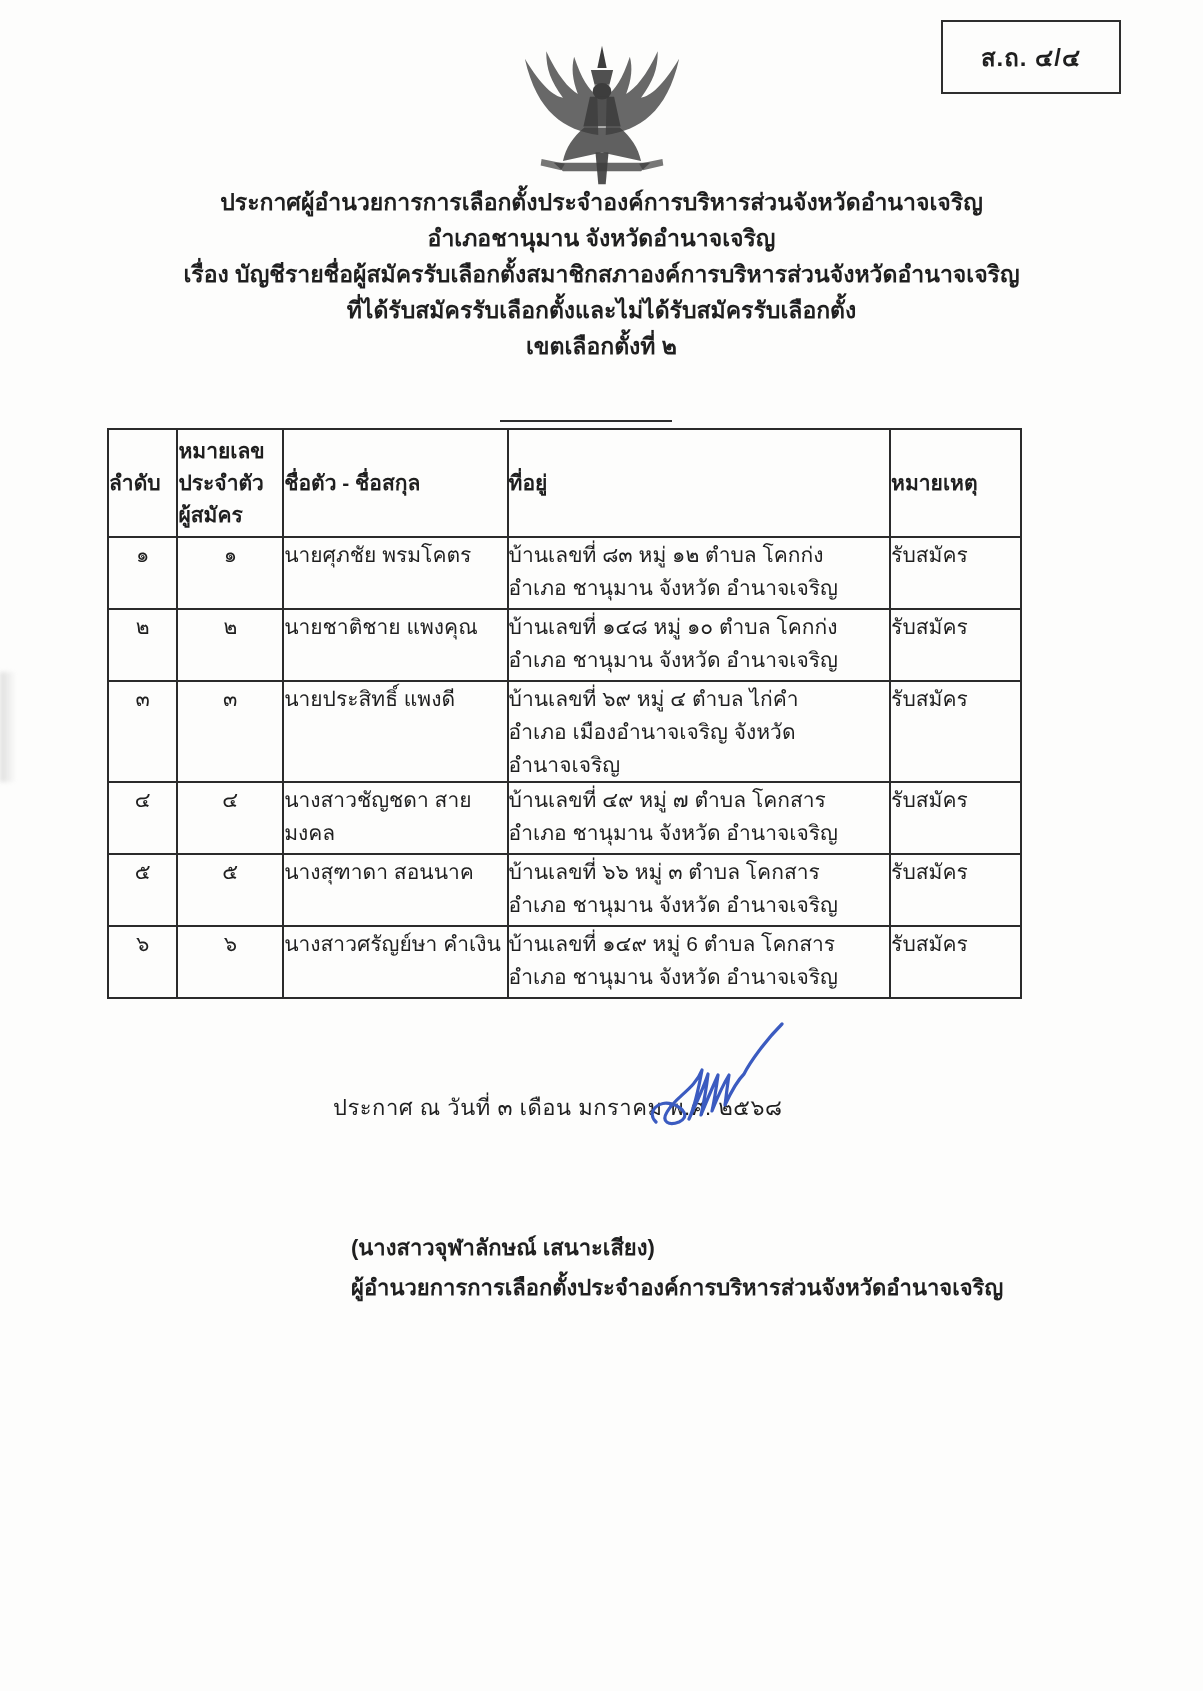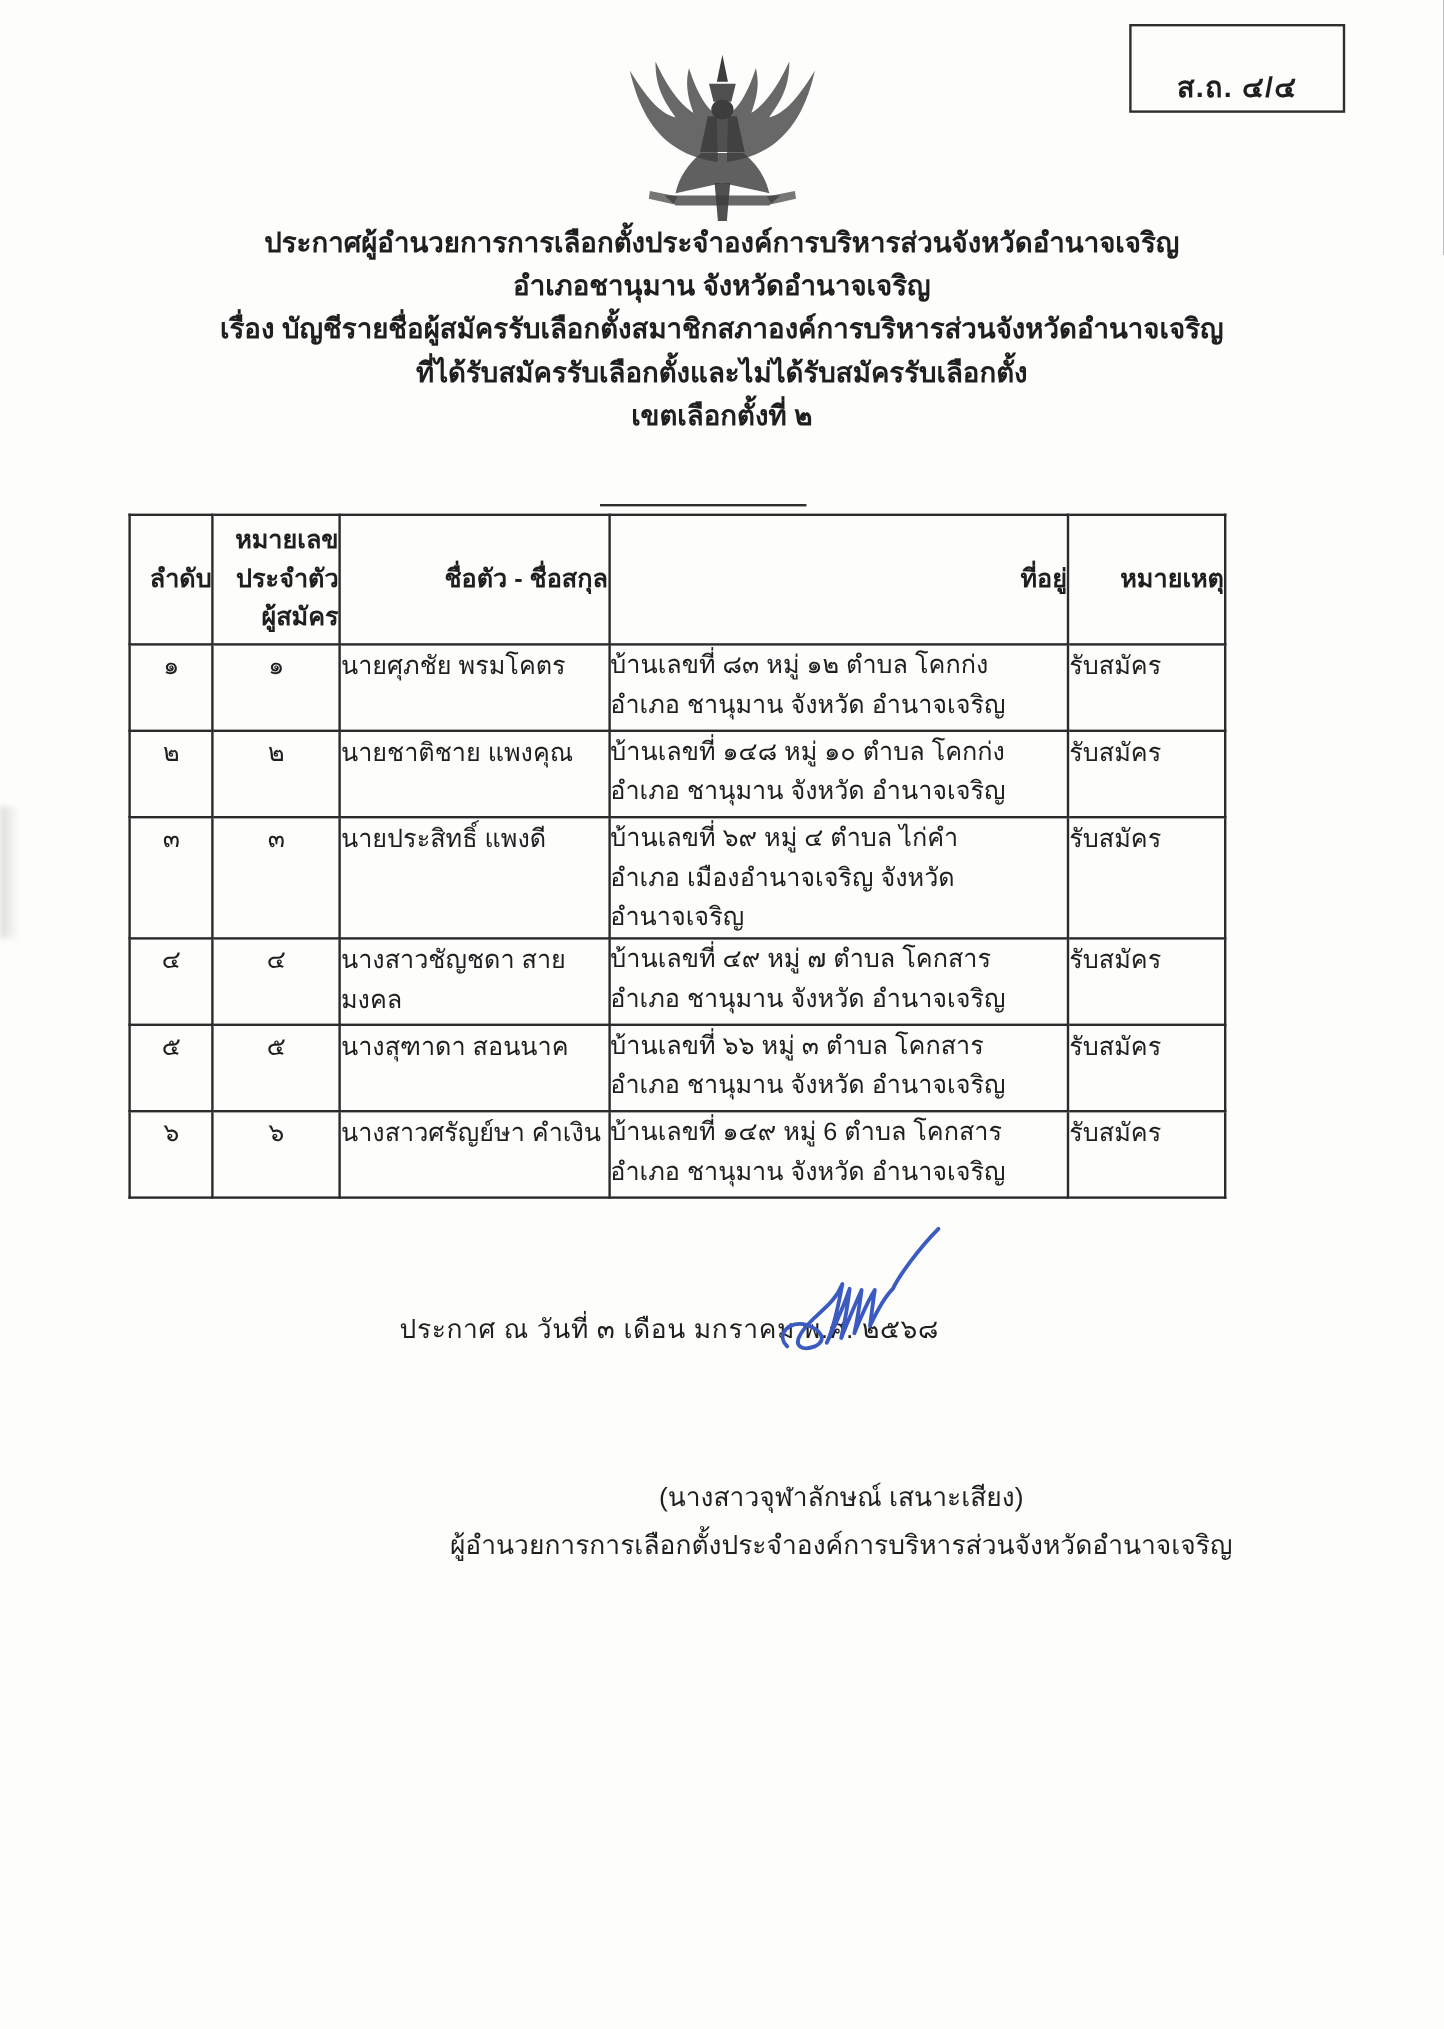--- a/index.html
+++ b/index.html
@@ -13,21 +13,21 @@
     overflow:hidden;
   }
   .scan-artifact{
     position:absolute;left:0;top:672px;width:16px;height:110px;
     background:linear-gradient(to right,#c3c3c3,rgba(255,255,255,0));
     opacity:.55;filter:blur(2px);
   }
   .form-box{
     position:absolute;left:941px;top:20px;width:176px;height:70px;
     border:2px solid #2e2e2e;
-    display:flex;align-items:flex-end;justify-content:center;
+    display:flex;align-items:center;justify-content:center;
     font-size:24px;font-weight:bold;letter-spacing:1px;
   }
   .garuda{
     position:absolute;left:492px;top:42px;width:220px;height:158px;
   }
   .title-block{
     position:absolute;left:0;top:184px;width:1203px;
     text-align:center;font-size:23px;font-weight:bold;line-height:36px;
   }
   .title-block div{white-space:nowrap;}
@@ -38,42 +38,42 @@
   table.cand{
     position:absolute;left:107px;top:428px;
     width:915px;border-collapse:collapse;table-layout:fixed;
     font-size:21px;
   }
   table.cand th,table.cand td{
     border:2px solid #2b2b2b;
     padding:0;
     font-weight:normal;
   }
-  table.cand th{font-weight:bold;vertical-align:middle;text-align:right;line-height:32px;}
+  table.cand th{font-weight:bold;vertical-align:middle;text-align:left;line-height:32px;}
   tr.hdr{height:108px;}
   tr.row{height:72px;}
   .col-no{width:69px;}
   .col-num{width:105px;}
   .col-name{width:223px;}
   .col-addr{width:380px;}
   .col-rem{width:130px;}
   td.c-no,td.c-num{text-align:center;vertical-align:top;padding-top:10px;}
   td.c-name{vertical-align:top;padding:8px 6px 0 14px;}
   td.c-addr{vertical-align:top;padding:6px 6px 0 14px;line-height:33px;}
   td.c-rem{text-align:left;vertical-align:top;padding-top:10px;}
   .date-line{
     position:absolute;left:333px;top:1090px;
     font-size:22px;letter-spacing:.5px;white-space:nowrap;
   }
   .signature{
     position:absolute;left:648px;top:1022px;width:150px;height:120px;
   }
   .signer-block{
     position:absolute;left:351px;top:1228px;width:700px;
-    text-align:center;font-size:22px;line-height:40px;
+    text-align:left;font-size:22px;line-height:40px;font-weight:bold;
   }
   .signer-block div{white-space:nowrap;}
 </style>
 </head>
 <body>
 
 <div class="page">
 
   <div class="scan-artifact"></div>
 

